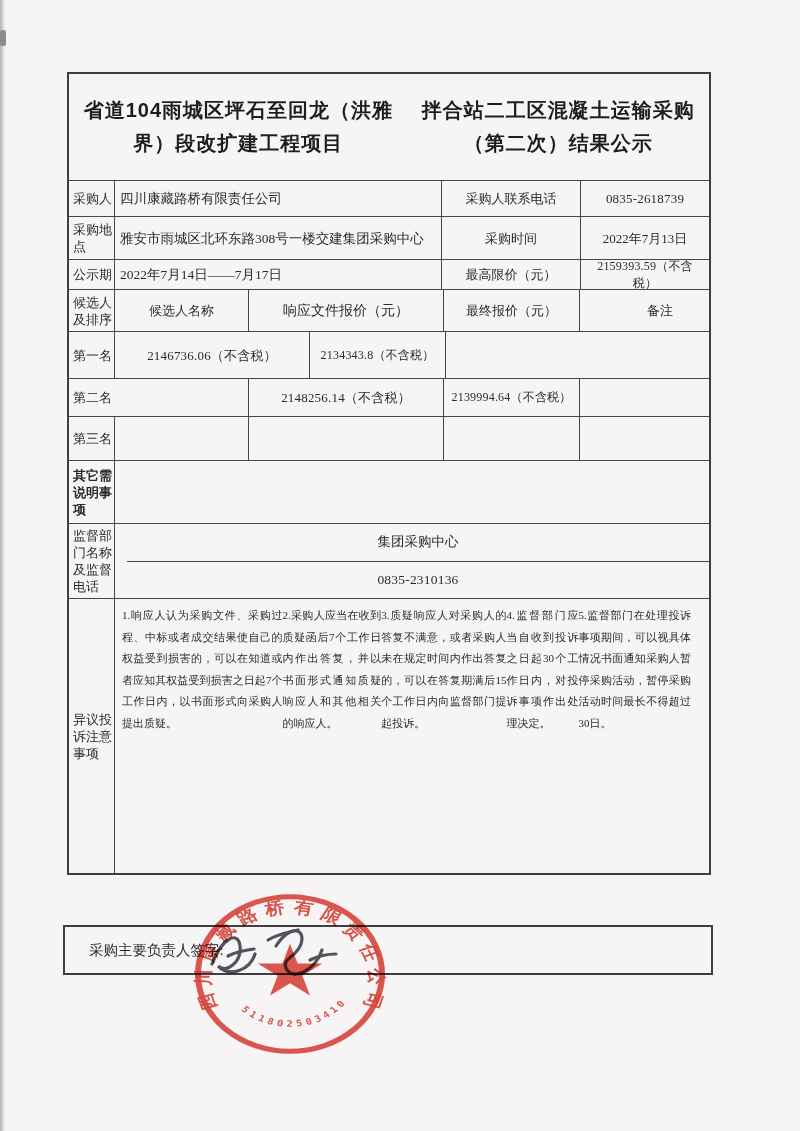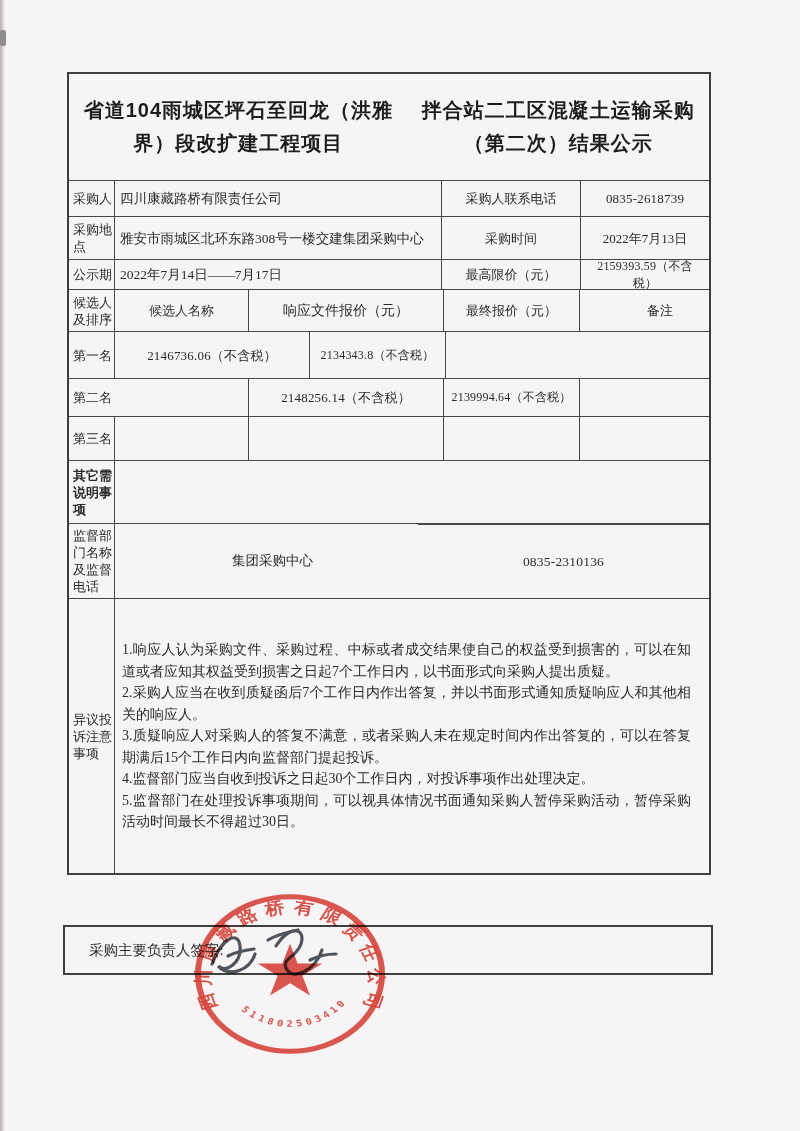--- a/index.html
+++ b/index.html
@@ -68,29 +68,29 @@
   .c-fld{flex:0 0 139px;}
   .c-last{flex:1 1 auto;}
   
   .k-rank{flex:0 0 45px;}
   .k-name{flex:0 0 134px;}
   .k-bid{flex:0 0 195px;}
   .k-final{flex:0 0 136px;}
   .k-note{flex:1 1 auto;padding-left:36px;}
   .num{font-size:13px;letter-spacing:0.2px;}
   
-  .superv-stack{flex:1 1 auto;display:flex;border-left:1.5px solid #474546;box-sizing:border-box;padding-left:12px;}
+  .superv-stack{flex:1 1 auto;display:flex;flex-direction:column;border-left:1.5px solid #474546;box-sizing:border-box;padding-left:12px;}
   .superv-stack .sub{flex:1 1 50%;display:flex;align-items:center;justify-content:center;font-size:13.5px;}
   .superv-stack .sub + .sub{border-top:1.5px solid #474546;}
   
   .dispute-text{
     flex:1 1 auto;border-left:1.5px solid #474546;box-sizing:border-box;
-    display:flex;flex-direction:column;justify-content:center;
+    display:flex;flex-direction:row;justify-content:center;
     padding:6px 18px 6px 7px;
-    font-size:14px;line-height:21.5px;
+    font-size:11px;line-height:21.5px;
   }
   .dispute-text p{margin:0;text-align:justify;word-break:break-all;}
   
   .sign-box{
     position:absolute;left:63px;top:925px;width:650px;height:50px;
     border:2px solid #403e3f;box-sizing:border-box;
     display:flex;align-items:center;
     padding-left:24px;font-size:14.5px;
     background:transparent;
   }

